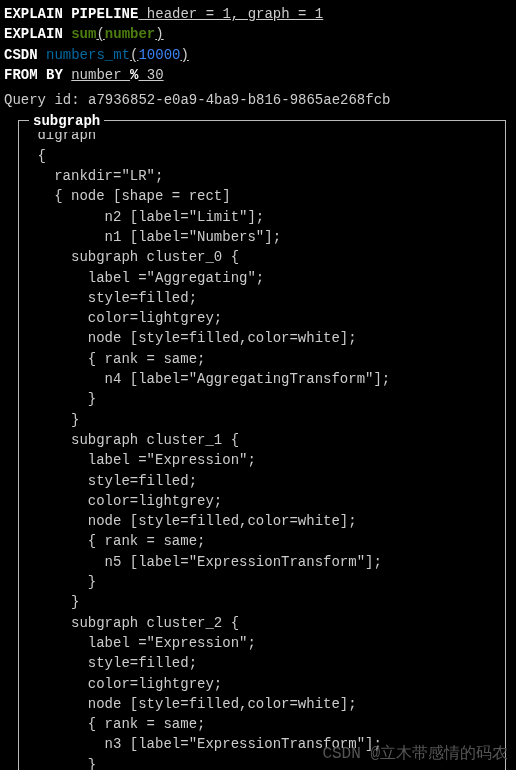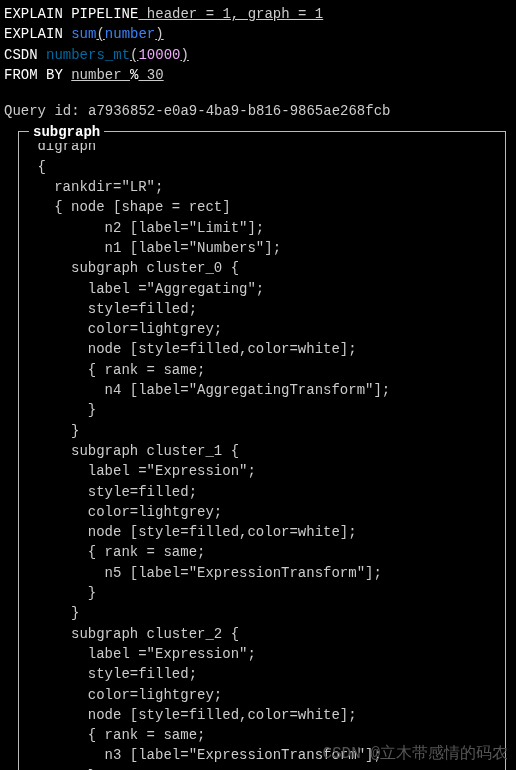--- a/index.html
+++ b/index.html
@@ -7,26 +7,26 @@
     padding: 4px;
     background: #000;
     color: #ccc;
     font-family: "Consolas", "Courier New", monospace;
     font-size: 14px;
     line-height: 1.45;
     width: 516px;
     box-sizing: border-box;
   }
   .sql-line { white-space: pre; }
-  .kw   { color: #fff; font-weight: normal; text-align: right; }
+  .kw   { color: #fff; font-weight: bold; text-align: right; }
   .plain{ color: #ccc; text-decoration: underline; }
-  .fn   { color: #3b82f6; }
+  .fn   { color: #4d7c0f; font-weight: bold; }
   .hot  { color: #0369a1; }
-  .num  { color: #f0abfc; }
-  .qid  { margin-top: 16px; margin-bottom: 8px; white-space: pre; }
+  .num  { color: #3b82f6; }
+  .qid  { margin-top: 5px; margin-bottom: 8px; white-space: pre; }
   .box-wrap { padding: 0 6px 0 14px; }
   .explain-box {
     border: 1px solid #bbb;
     padding: 4px 8px 8px 10px;
     position: relative;
     margin-top: 10px;
   }
   .box-title {
     position: absolute;
     top: -0.72em;

